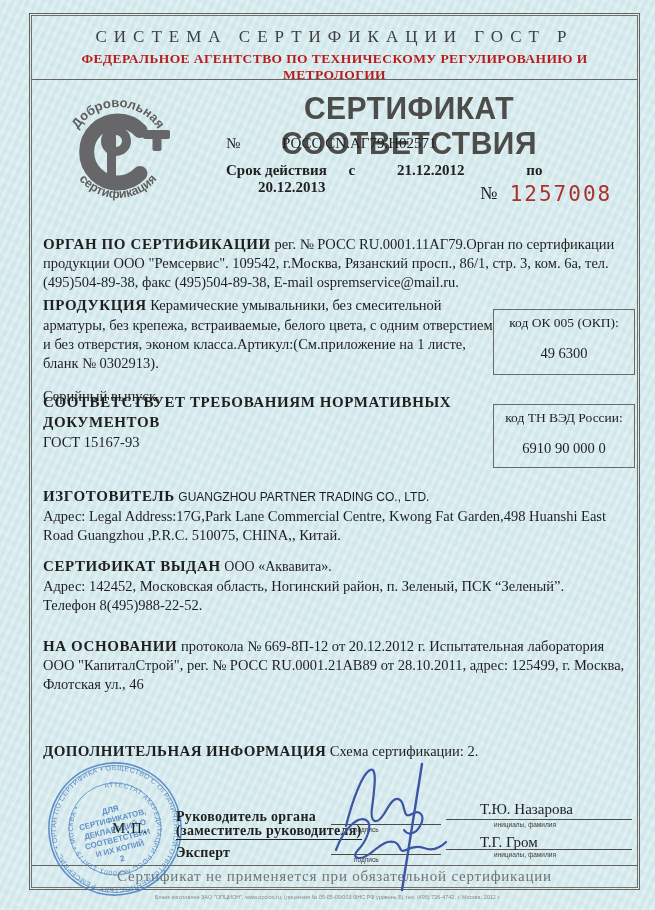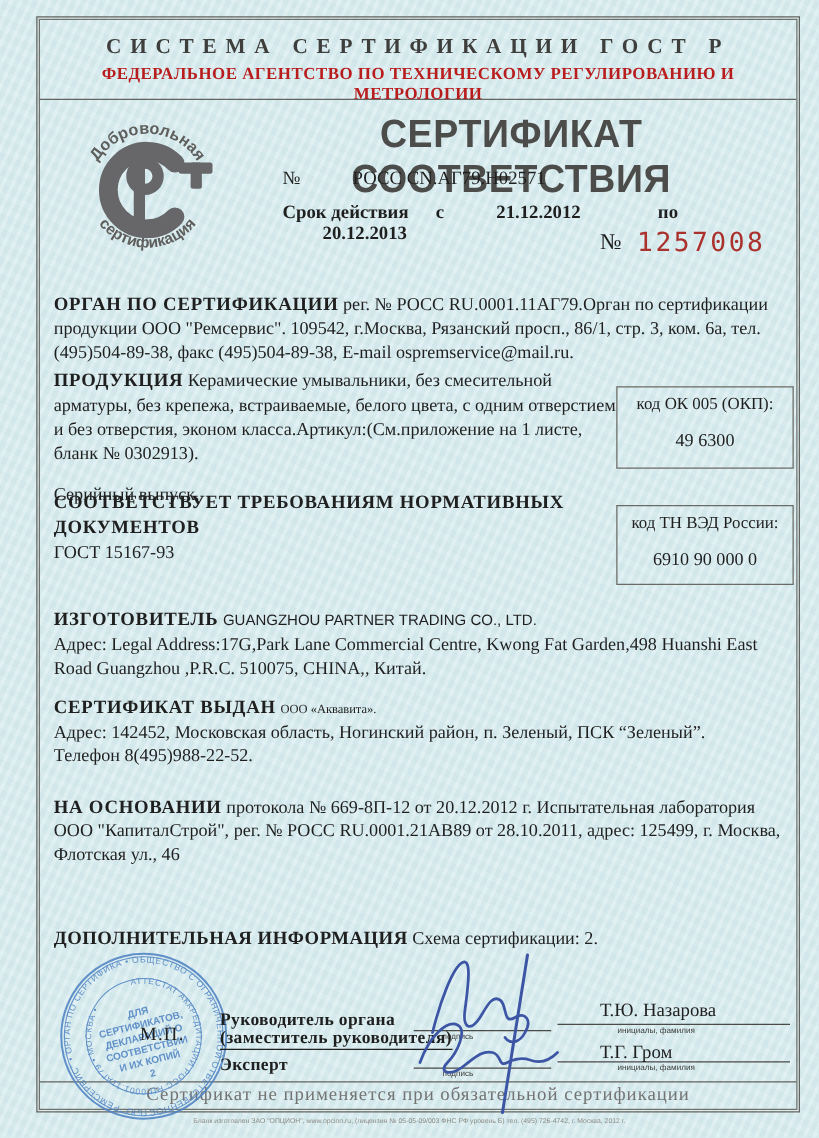--- a/index.html
+++ b/index.html
@@ -21,21 +21,21 @@
   }
   .frame-inner{
     position:absolute;left:1px;top:1px;right:1px;bottom:1px;
     border:1px solid #71716c;
   }
   .header{
     position:absolute;left:0;top:0;width:100%;height:63px;
     border-bottom:1px solid #63635f;text-align:center;
   }
   .h1{
-    margin-top:11px;font-size:17px;font-weight:bold;letter-spacing:7px;color:#3e3e3c;
+    margin-top:11px;font-size:17px;font-weight:normal;letter-spacing:7px;color:#3e3e3c;
   }
   .h2{
     margin-top:4px;font-size:13.5px;font-weight:bold;letter-spacing:.4px;color:#b91c1c;
   }
   .abs{position:absolute;}
   .title{
     left:142px;top:76px;width:470px;text-align:center;
     font-family:"Liberation Sans", sans-serif;font-weight:bold;
     font-size:30px;letter-spacing:.5px;color:#4c4c4a;transform:scaleY(1.05);
   }
@@ -60,21 +60,21 @@
   .codebox .cb-label{margin-top:5px;}
   .codebox .cb-value{margin-top:14px;font-size:14.5px;}
   .okp{top:293px;height:64px;}
   .tnved{top:388px;height:62px;}
   .conf{left:11px;top:377px;width:445px;}
   .manuf{left:11px;top:471px;width:592px;}
   .issued{left:11px;top:541px;width:592px;}
   .basis{left:11px;top:606px;width:588px;}
   .addinfo{left:11px;top:726px;width:560px;}
   .addinfo .lbl{letter-spacing:.4px;}
-  .name-inline{font-size:10px;}
+  .name-inline{font-size:14px;}
   .mp{left:80px;top:804px;font-size:15px;letter-spacing:1px;z-index:3;}
   .sig-label{left:144px;font-size:14px;font-weight:bold;letter-spacing:.3px;z-index:3;}
   .sl1{top:793px;}
   .sl2{top:807px;border-bottom:1.5px solid #1f1f1f;}
   .sl3{top:829px;}
   .rule{border-bottom:1px solid #4a4a46;height:0;z-index:2;}
   .sig-rule1{left:299px;top:808px;width:110px;}
   .sig-rule2{left:299px;top:838px;width:110px;}
   .name-rule1{left:414px;top:803px;width:186px;}
   .name-rule2{left:414px;top:833px;width:186px;}

